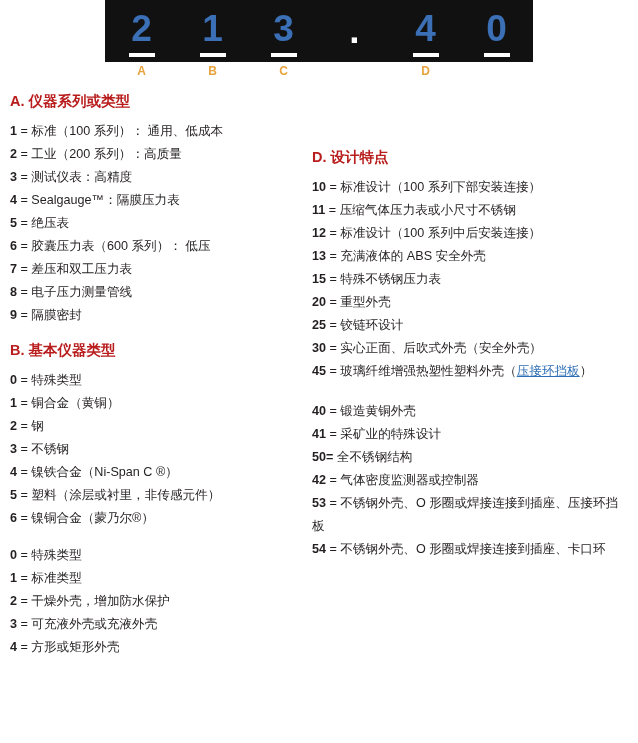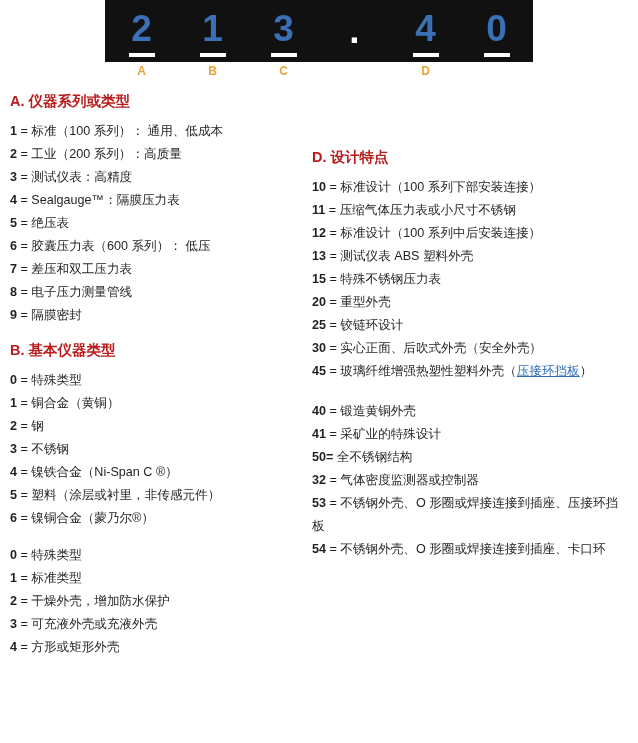--- a/index.html
+++ b/index.html
@@ -204,30 +204,30 @@
 
 </div>
 
 <div class="col col-right">
   <div class="section">
     <h2 class="section-title">D. 设计特点</h2>
     <ul class="items">
       <li><span class="key">10</span> <span>= 标准设计（100 系列下部安装连接）</span></li>
       <li><span class="key">11</span> <span>= 压缩气体压力表或小尺寸不锈钢</span></li>
       <li><span class="key">12</span> <span>= 标准设计（100 系列中后安装连接）</span></li>
-      <li><span class="key">13</span> <span>= 测试仪表 ABS 塑料外壳</span></li>
+      <li><span class="key">13</span> <span>= 充满液体的 ABS 安全外壳</span></li>
       <li><span class="key">15</span> <span>= 特殊不锈钢压力表</span></li>
       <li><span class="key">20</span> <span>= 重型外壳</span></li>
       <li><span class="key">25</span> <span>= 铰链环设计</span></li>
       <li><span class="key">30</span> <span>= 实心正面、后吹式外壳（安全外壳）</span></li>
       <li><span class="key">45</span> <span>= 玻璃纤维增强热塑性塑料外壳（</span><a class="link" href="#">压接环挡板</a><span>）</span></li>
     </ul>
     <div class="gap"></div>
     <ul class="items">
       <li><span class="key">40</span> <span>= 锻造黄铜外壳</span></li>
       <li><span class="key">41</span> <span>= 采矿业的特殊设计</span></li>
       <li><span class="key">50=</span><span> 全不锈钢结构</span></li>
-      <li><span class="key">32</span> <span>= 气体密度监测器或控制器</span></li>
+      <li><span class="key">42</span> <span>= 气体密度监测器或控制器</span></li>
       <li><span class="key">53</span> <span>= 不锈钢外壳、O 形圈或焊接连接到插座、压接环挡板</span></li>
       <li><span class="key">54</span> <span>= 不锈钢外壳、O 形圈或焊接连接到插座、卡口环</span></li>
     </ul>
   </div>
 </div>
 
 </body></html>

